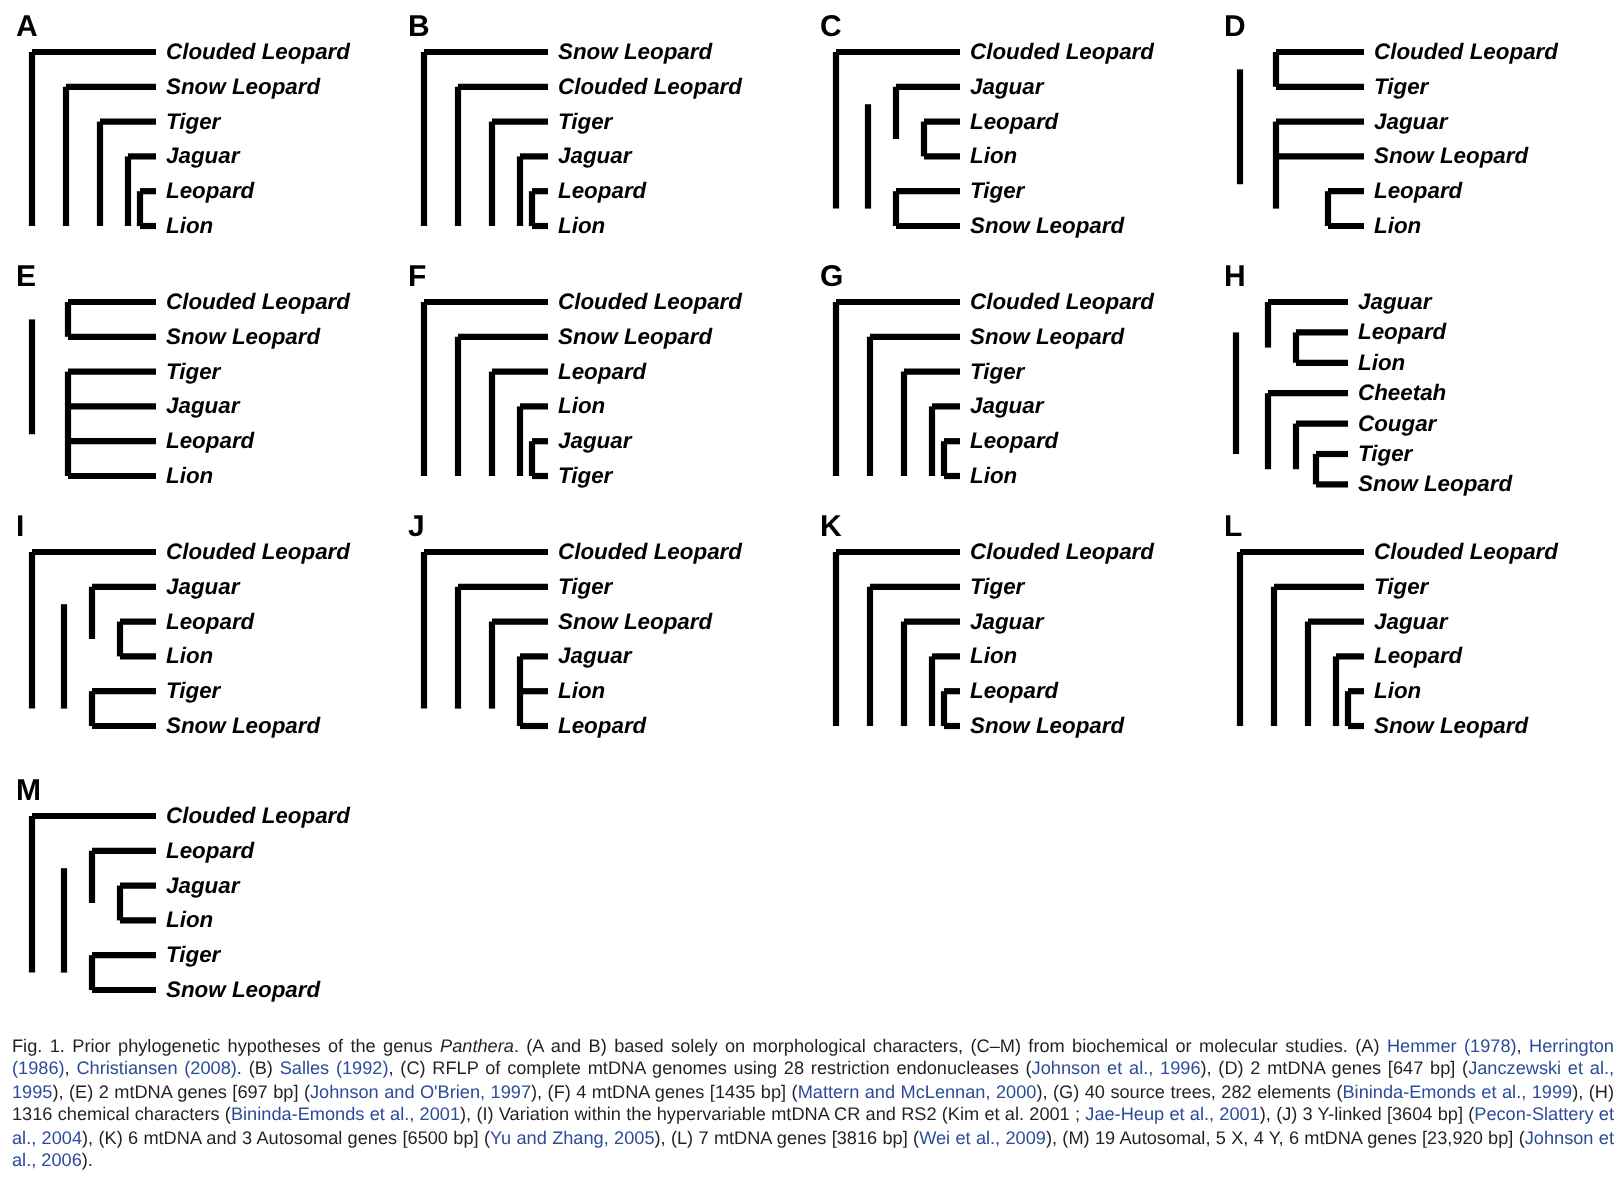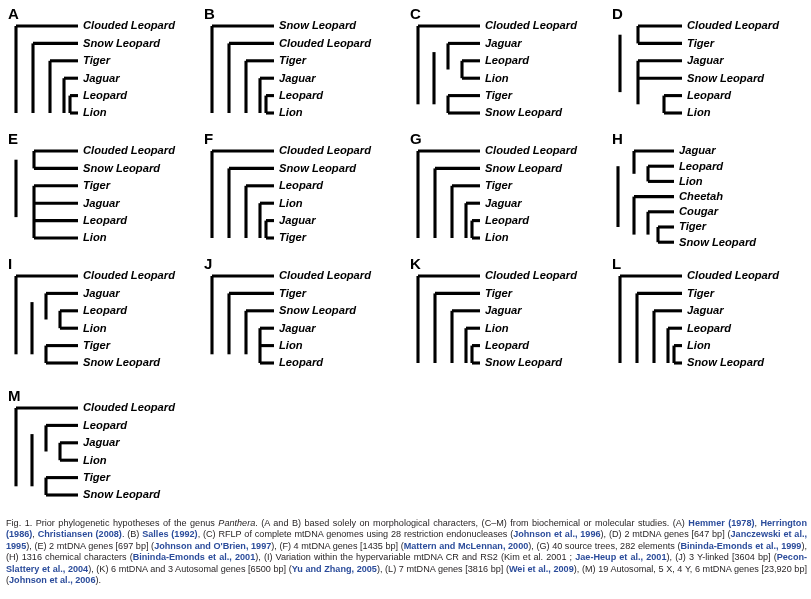--- a/index.html
+++ b/index.html
@@ -55,21 +55,21 @@
     top:518px;
     width:801px;
     font-family:"Liberation Sans", sans-serif;
     font-size:9.1px;
     line-height:11.4px;
     color:#231f20;
     text-align:justify;
   }
   #caption b{font-weight:normal;}
   #caption i{font-style:italic;}
-  .cit{color:#2b4c9b;font-weight:bold;}
+  .cit{color:#2b4c9b;}
 </style>
 </head>
 <body>
 
 <div id="figure">
     <div class="panel" style="left: 8px; top: 6px; width: 195px; height: 118px;">
       <div class="panel-letter">A</div>
       <svg class="tree-svg" width="195" height="118">
         <line x1="8" x2="8" y1="20" y2="107" class="branch"></line>
         <line x1="25" x2="25" y1="37.4" y2="107" class="branch"></line>

